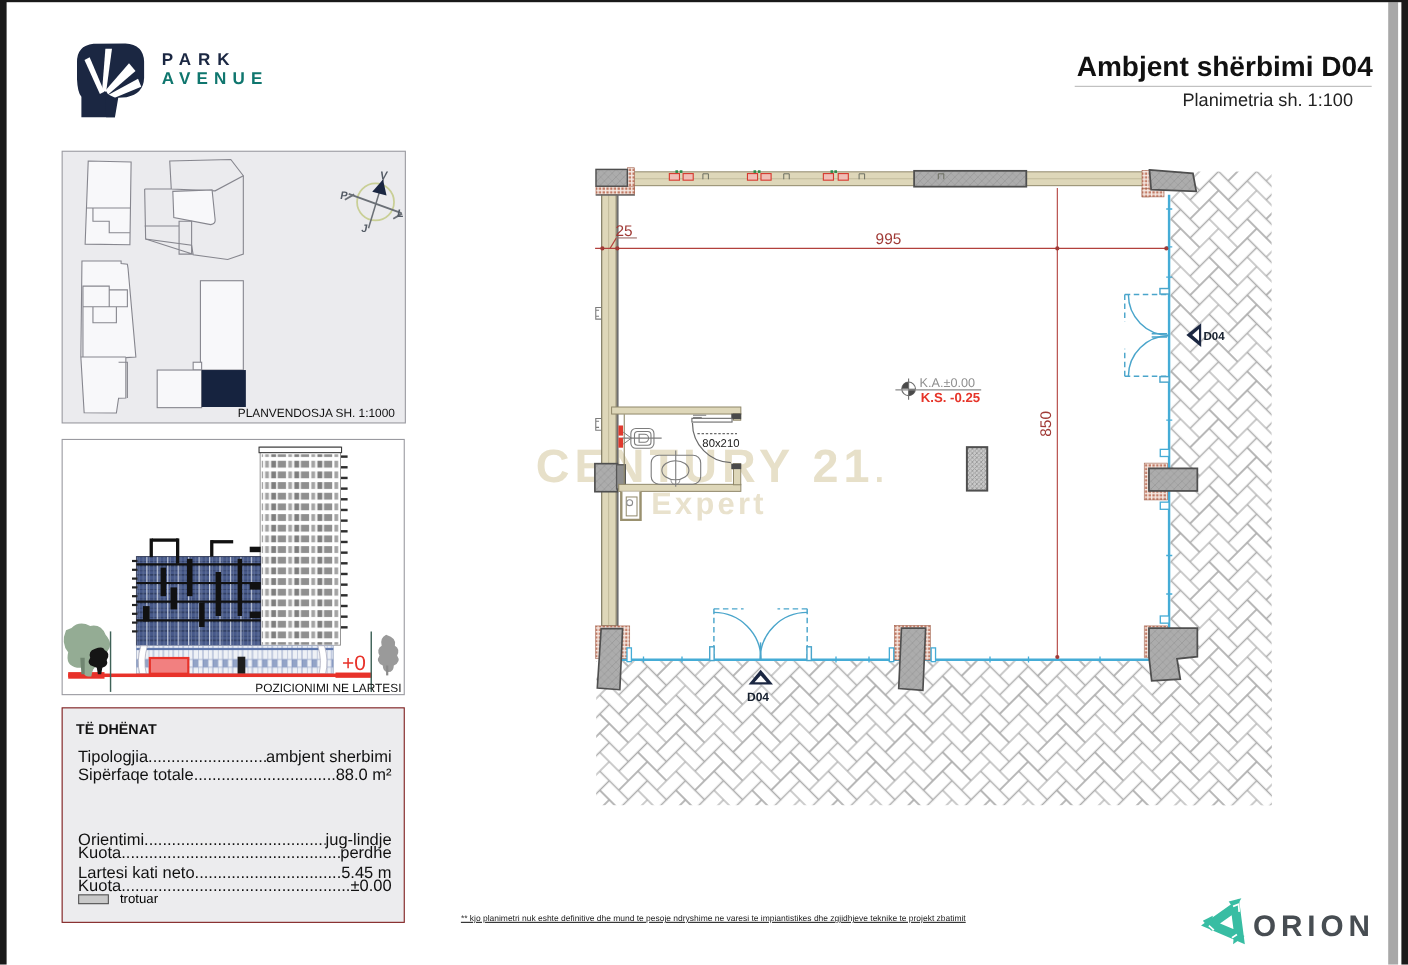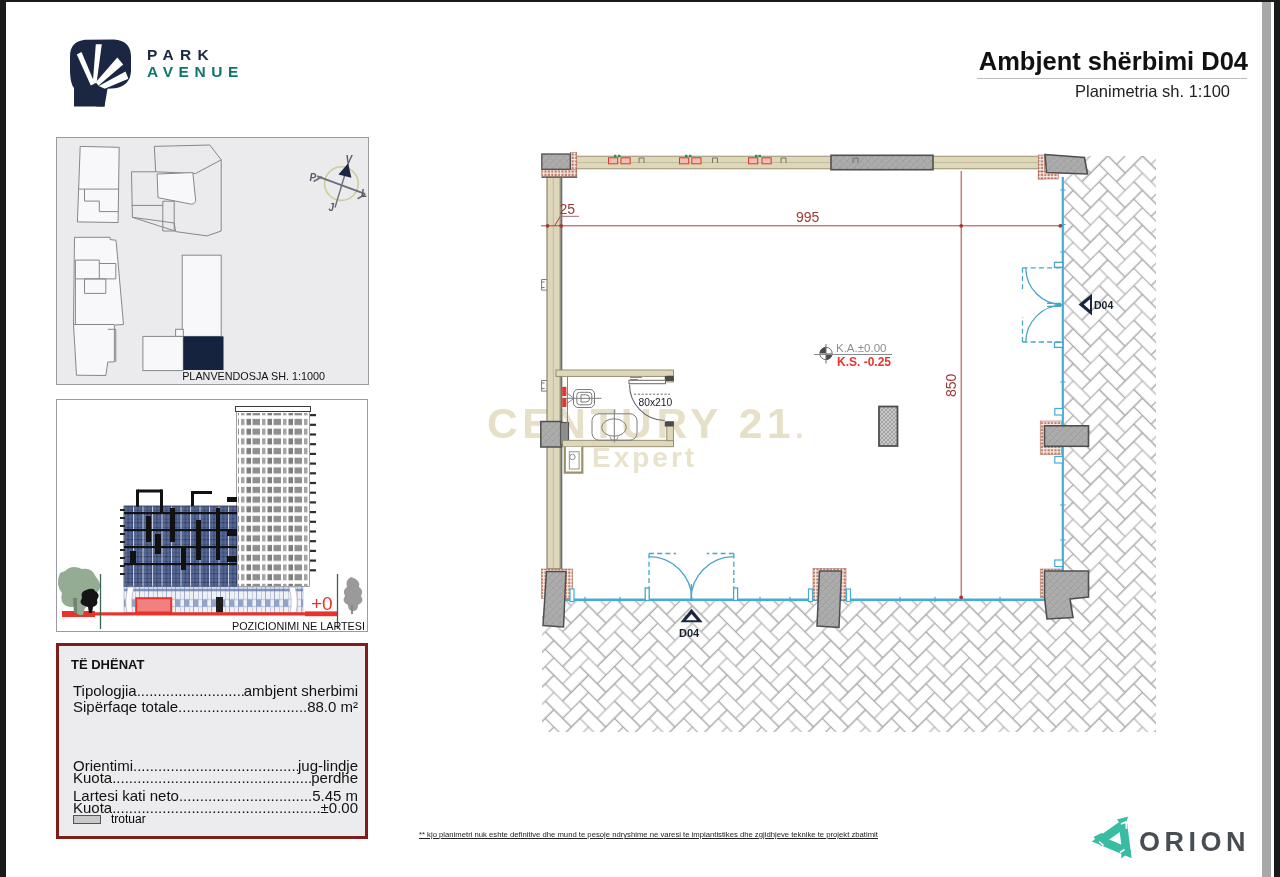--- a/index.html
+++ b/index.html
@@ -11,26 +11,26 @@
   #fr-top{left:0;top:0;width:1280px;height:2px;background:#1a1a1a;}
   #fr-right{left:1274px;top:0;width:6px;height:877px;background:#1a1a1a;}
   #fr-gray{left:1262px;top:2px;width:9px;height:875px;background:#a8a8a8;}
   
   #lg-park{left:147px;top:47px;font-size:15.5px;font-weight:bold;color:#1b2742;letter-spacing:6.3px;line-height:1;}
   #lg-avenue{left:147px;top:64px;font-size:15.5px;font-weight:bold;color:#0f766e;letter-spacing:5.6px;line-height:1;}
   #title{left:700px;top:47px;width:548px;text-align:right;font-size:25.5px;font-weight:bold;color:#111;}
   #title-ul{left:977px;top:78px;width:270px;height:1px;background:#bbb;}
   #subtitle{left:700px;top:82px;width:530px;text-align:right;font-size:16.5px;color:#222;}
   
-  #databox{left:56px;top:643px;width:312px;height:196px;background:#ececee;border:3px solid #7f1d1d;}
+  #databox{left:56px;top:643px;width:312px;height:196px;background:#ececee;border:1px solid #7f1d1d;}
   #databox .ttl{position:absolute;left:12px;top:11px;font-size:13px;font-weight:bold;color:#111;}
   .row{position:absolute;left:14px;width:285px;display:flex;font-size:15px;color:#111;white-space:nowrap;}
   .row .dots{flex:1;overflow:hidden;}
   
-  #cap1{left:56px;top:370px;width:269px;text-align:right;font-size:10.8px;color:#111;}
+  #cap1{left:56px;top:370px;width:303px;text-align:right;font-size:10.8px;color:#111;}
   #cap2{left:56px;top:620px;width:309px;text-align:right;font-size:10.8px;color:#111;}
   #disclaimer{left:419px;top:830px;font-size:7.7px;color:#222;text-decoration:underline;}
 </style>
 </head>
 <body>
 <div class="abs" id="fr-gray"></div>
 <div class="abs" id="fr-left"></div>
 <div class="abs" id="fr-top"></div>
 <div class="abs" id="fr-right"></div>
 

